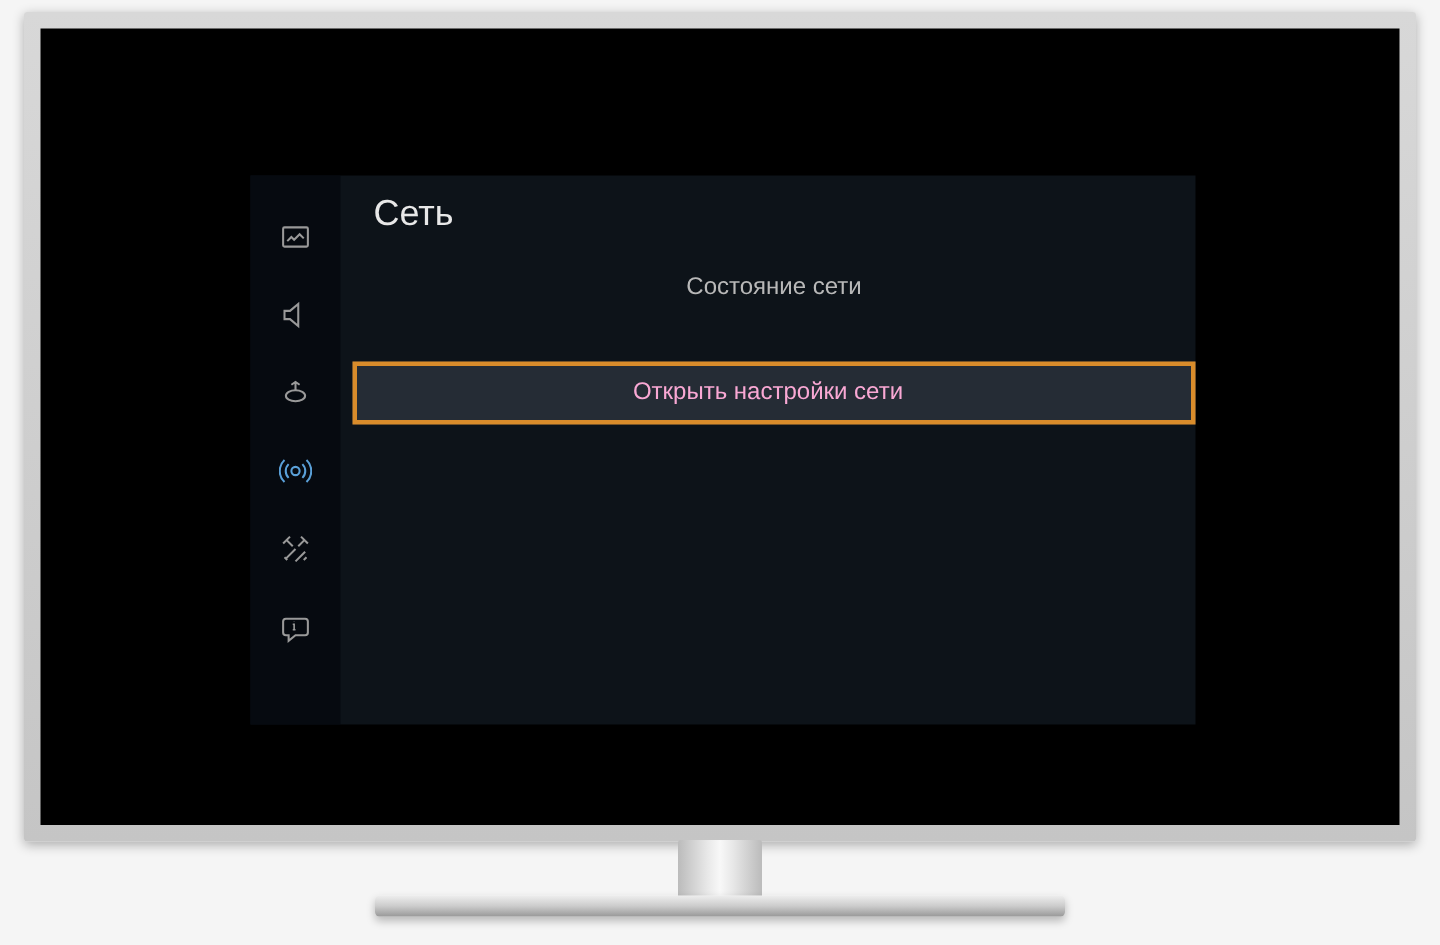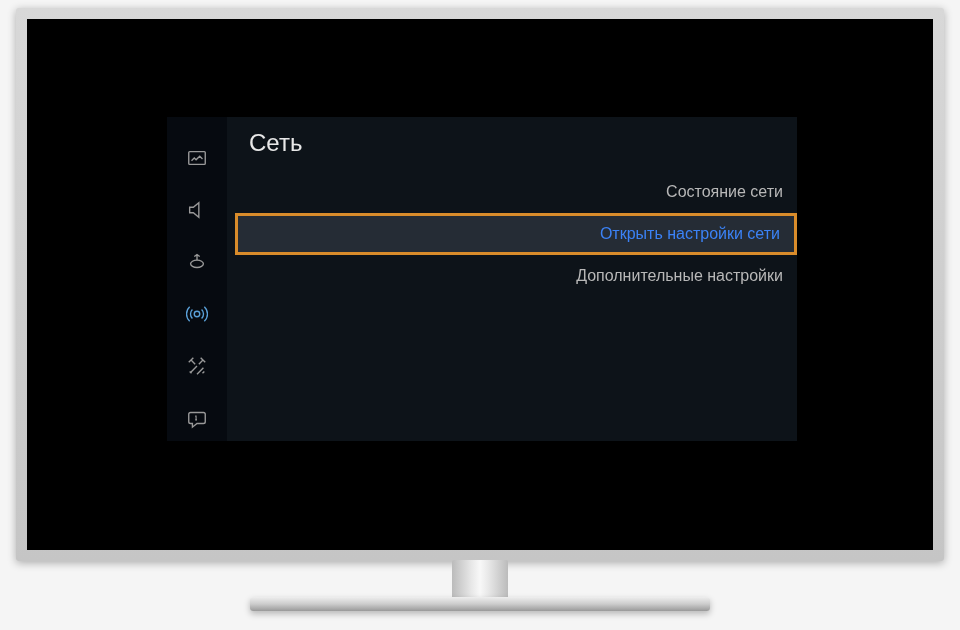--- a/index.html
+++ b/index.html
@@ -27,21 +27,21 @@
       height: 100%;
       background: #000;
       position: relative;
       overflow: hidden;
     }
     .settings-panel {
       position: absolute;
       top: 98px;
       left: 140px;
       width: 630px;
-      height: 324px;
+      height: 366px;
       background: rgba(13, 19, 25, 0.98);
       display: flex;
     }
     .sidebar {
       width: 60px;
       background: rgba(5, 10, 15, 0.9);
       display: flex;
       flex-direction: column;
       align-items: center;
       padding-top: 28px;
@@ -73,33 +73,34 @@
       font-weight: 300;
       margin-bottom: 14px;
     }
     .menu-list {
       display: flex;
       flex-direction: column;
     }
     .menu-item {
       display: flex;
       align-items: center;
-      justify-content: flex-end;
+      justify-content: center;
       padding: 11px 14px 11px 0;
       color: #b8b8b8;
       font-size: 16px;
       cursor: pointer;
       height: 42px;
     }
     .menu-item.highlighted {
       border: 3px solid #d98c2b;
       background: rgba(40, 48, 56, 0.9);
-      color: #3b82f6;
+      color: #f9a8d4;
       padding-left: 6px;
       margin-left: -14px;
+      margin-top: 28px;
     }
     .menu-item-value {
       color: #888;
       font-size: 15px;
       margin-right: 18px;
     }
     .description-panel {
       position: absolute;
       top: 98px;
       left: 640px;
@@ -179,23 +180,20 @@
 
       <div class="main-content">
         <div class="section-title">Сеть</div>
         <div class="menu-list">
           <div class="menu-item">
             <span>Состояние сети</span>
           </div>
           <div class="menu-item highlighted">
             <span>Открыть настройки сети</span>
           </div>
-          <div class="menu-item">
-            <span>Дополнительные настройки</span>
-          </div>
         </div>
       </div>
     </div>
 
 
   </div>
 </div>
 
 <div class="tv-stand-neck"></div>
 <div class="tv-stand-base"></div>

